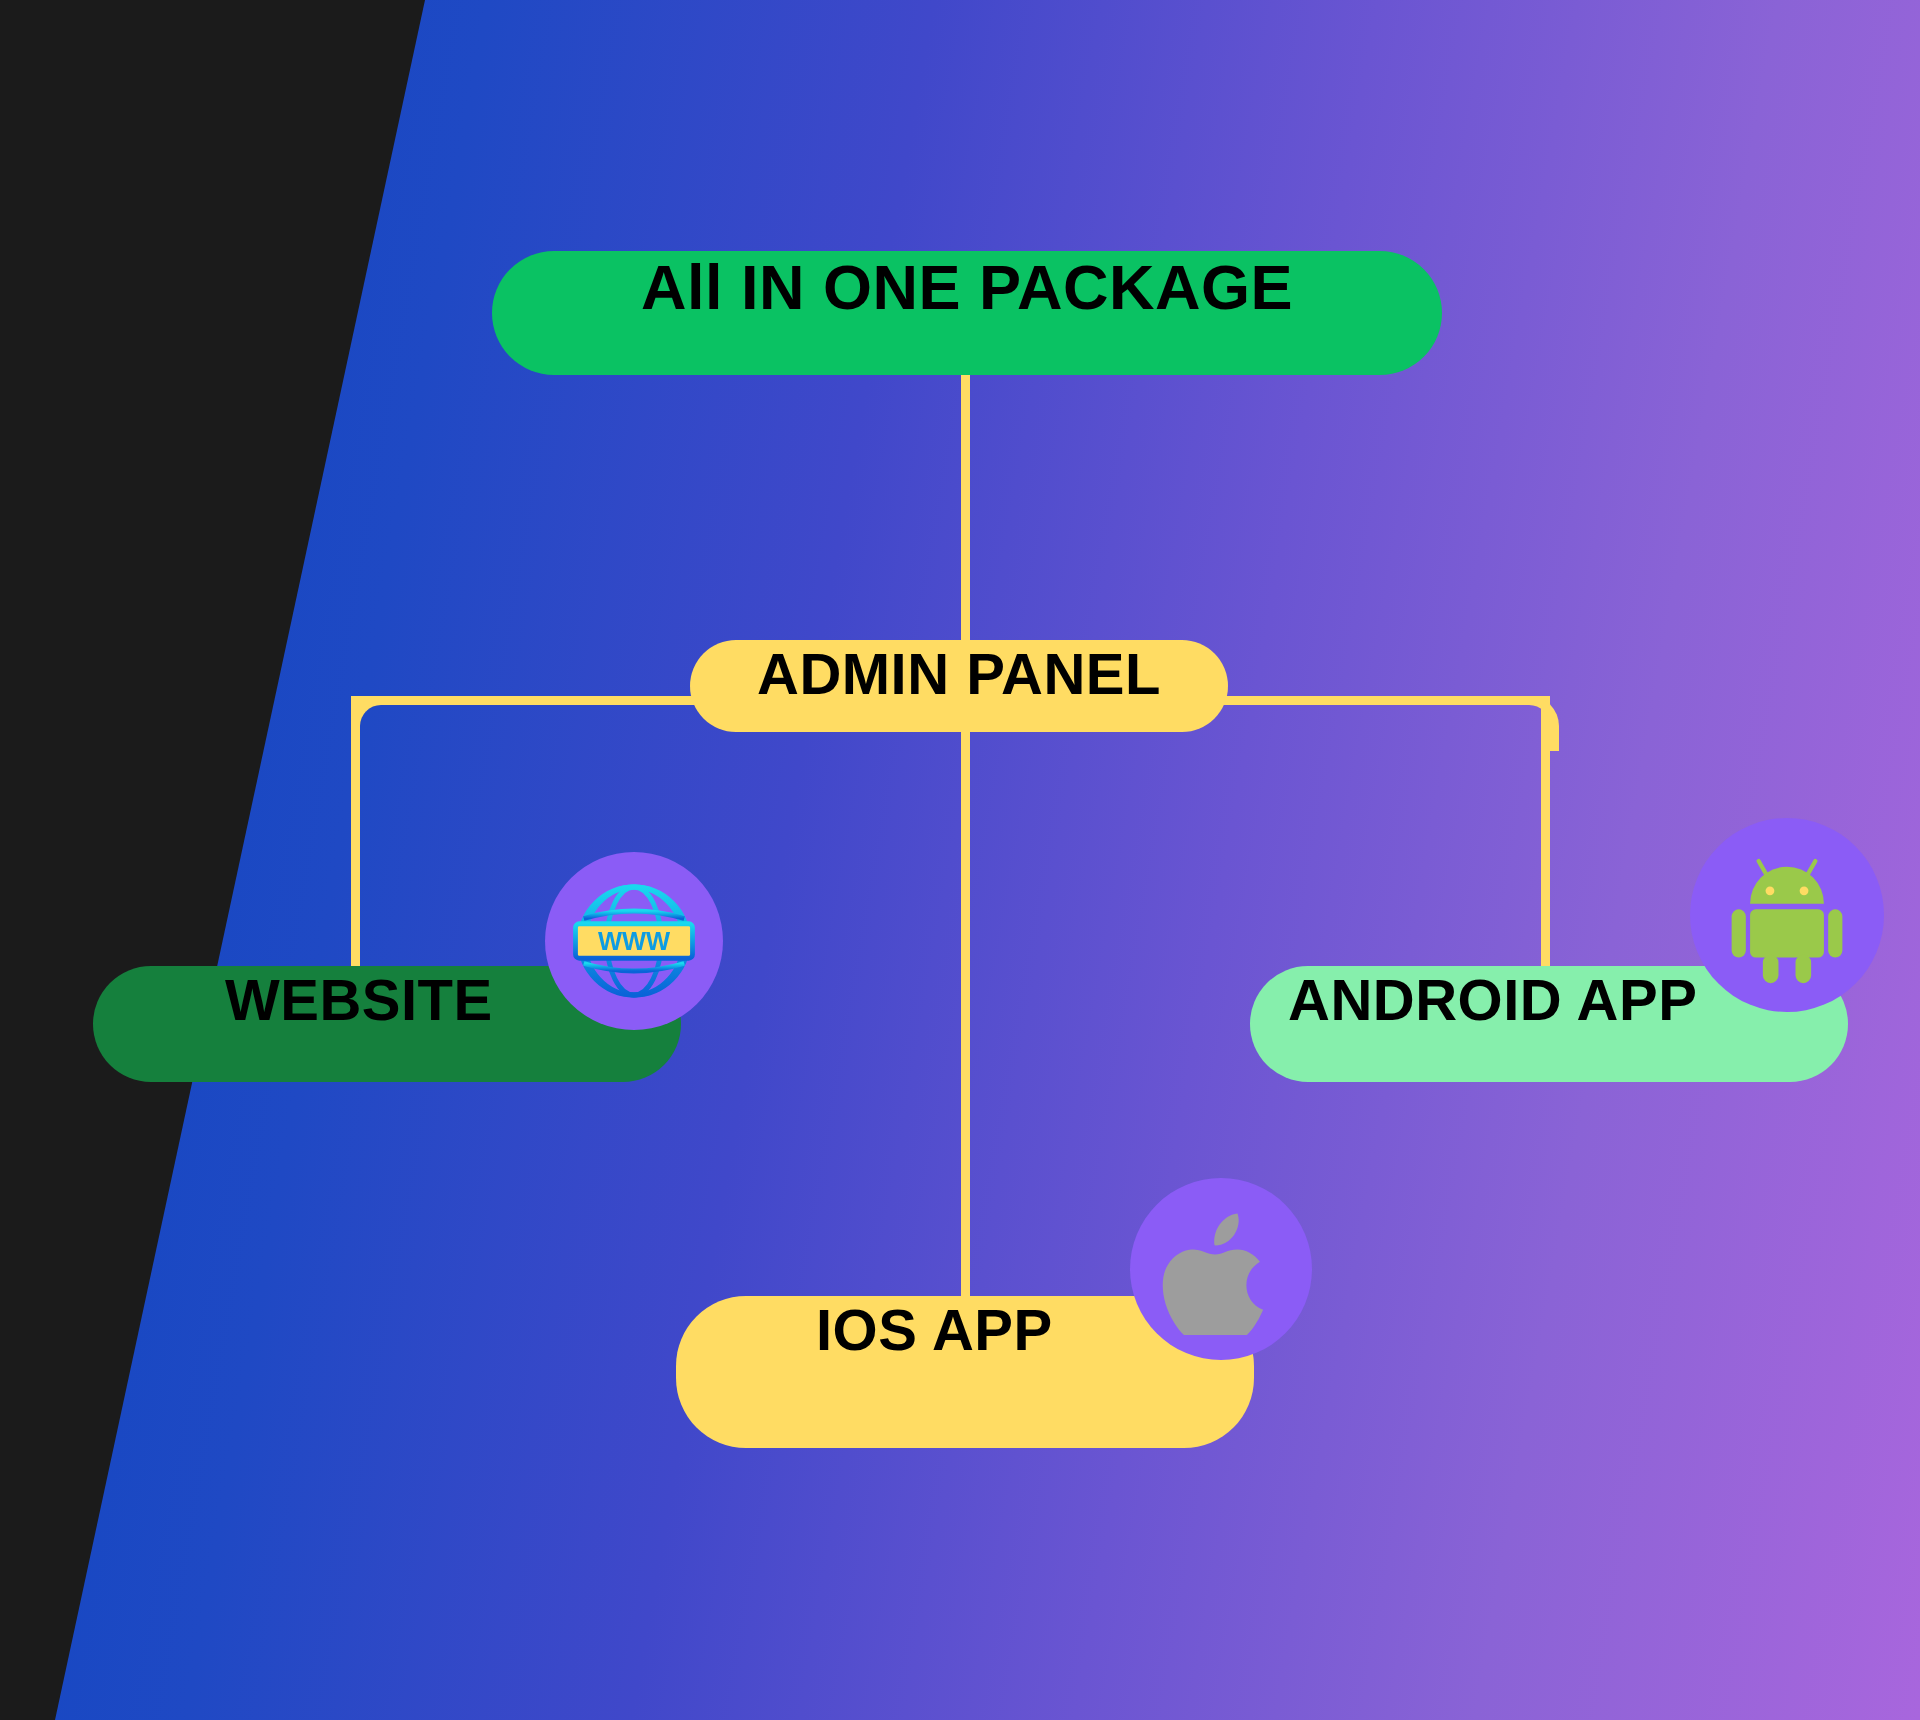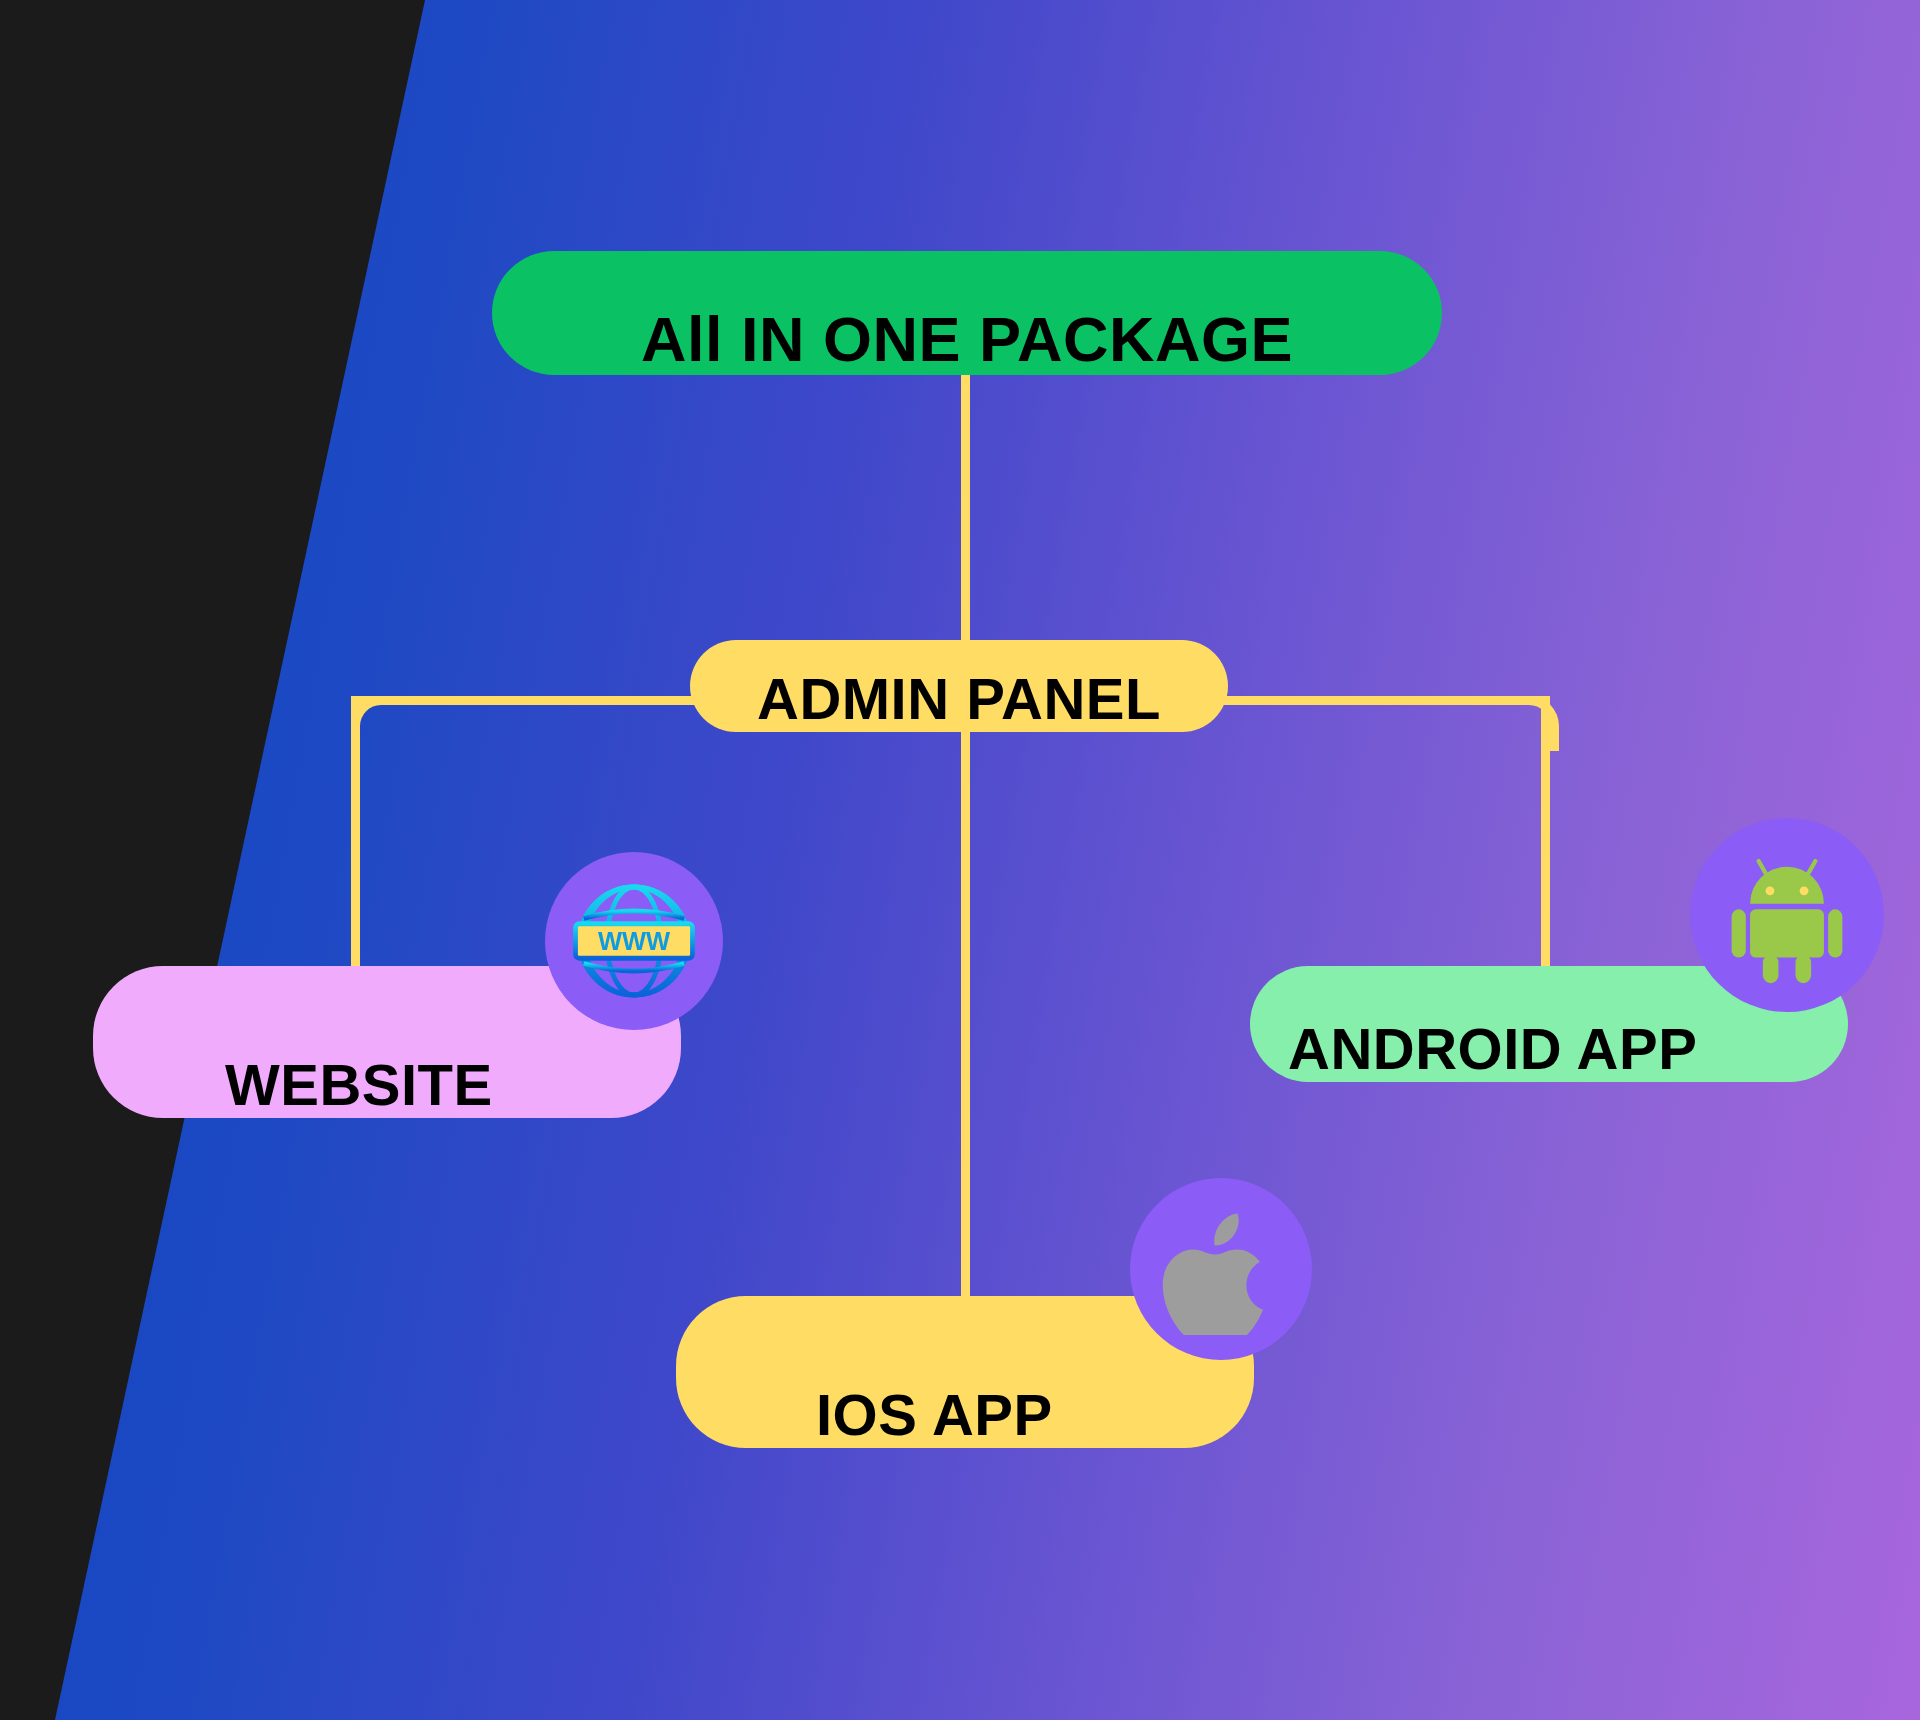--- a/index.html
+++ b/index.html
@@ -83,21 +83,21 @@
     height: 46px;
     border-top: 9px solid #ffdc63;
     border-right: 9px solid #ffdc63;
     border-top-right-radius: 30px;
     background: transparent;
   }
   
   .node {
     position: absolute;
     display: flex;
-    align-items: flex-end;
+    align-items: flex-start;
     justify-content: center;
     border-radius: 70px;
     box-sizing: border-box;
   }
   .node-label {
     color: #000;
     font-weight: bold;
     letter-spacing: 0.5px;
     white-space: nowrap;
   }
@@ -116,22 +116,22 @@
     width: 538px;
     height: 92px;
     background: #ffdc63;
   }
   #node-admin .node-label { font-size: 58px; }
 
   #node-website {
     left: 93px;
     top: 966px;
     width: 588px;
-    height: 152px;
-    background: #f0abfc;
+    height: 116px;
+    background: #15803d;
     justify-content: flex-start;
     padding-left: 132px;
   }
   #node-website .node-label { font-size: 58px; }
 
   #node-android {
     left: 1250px;
     top: 966px;
     width: 598px;
     height: 116px;

